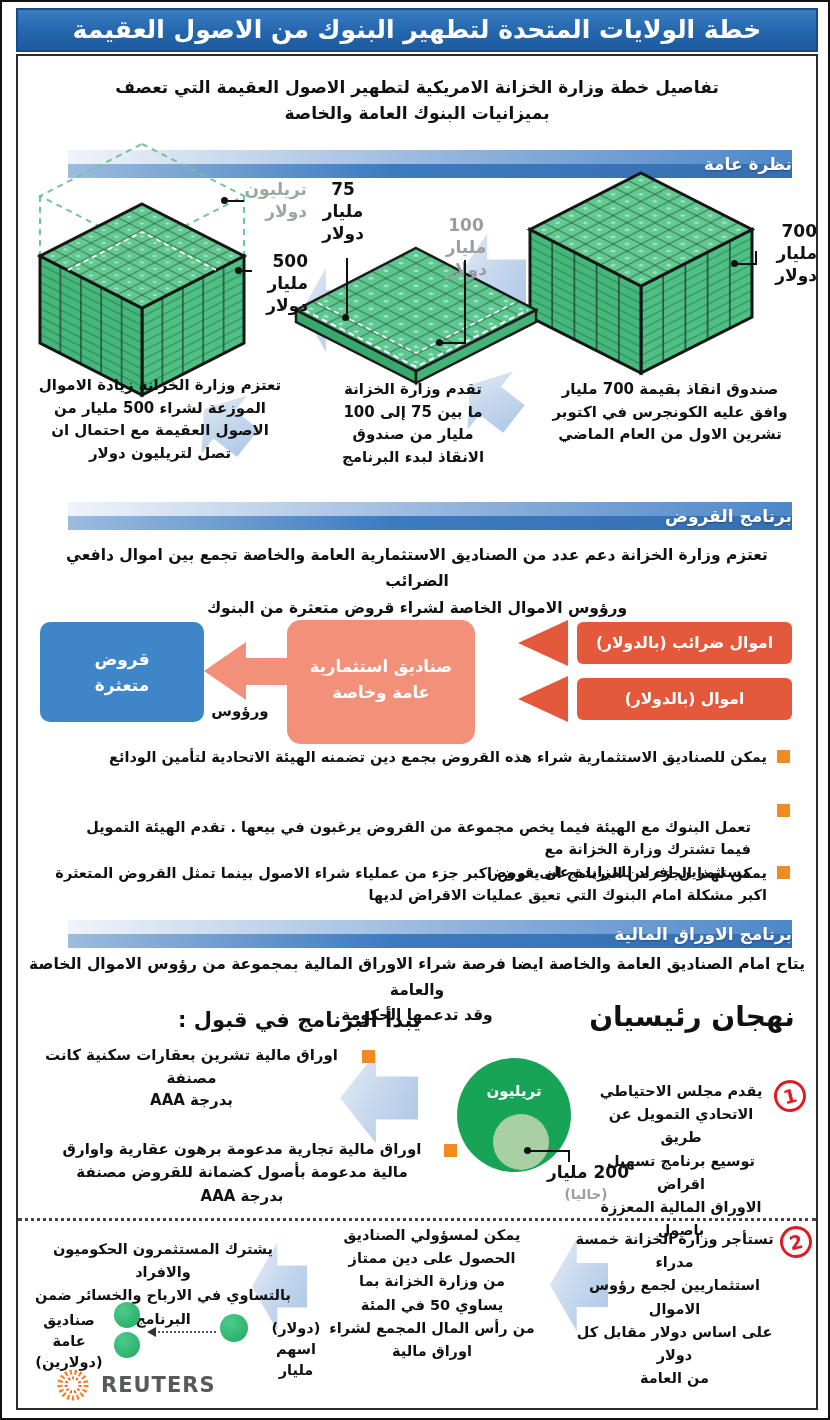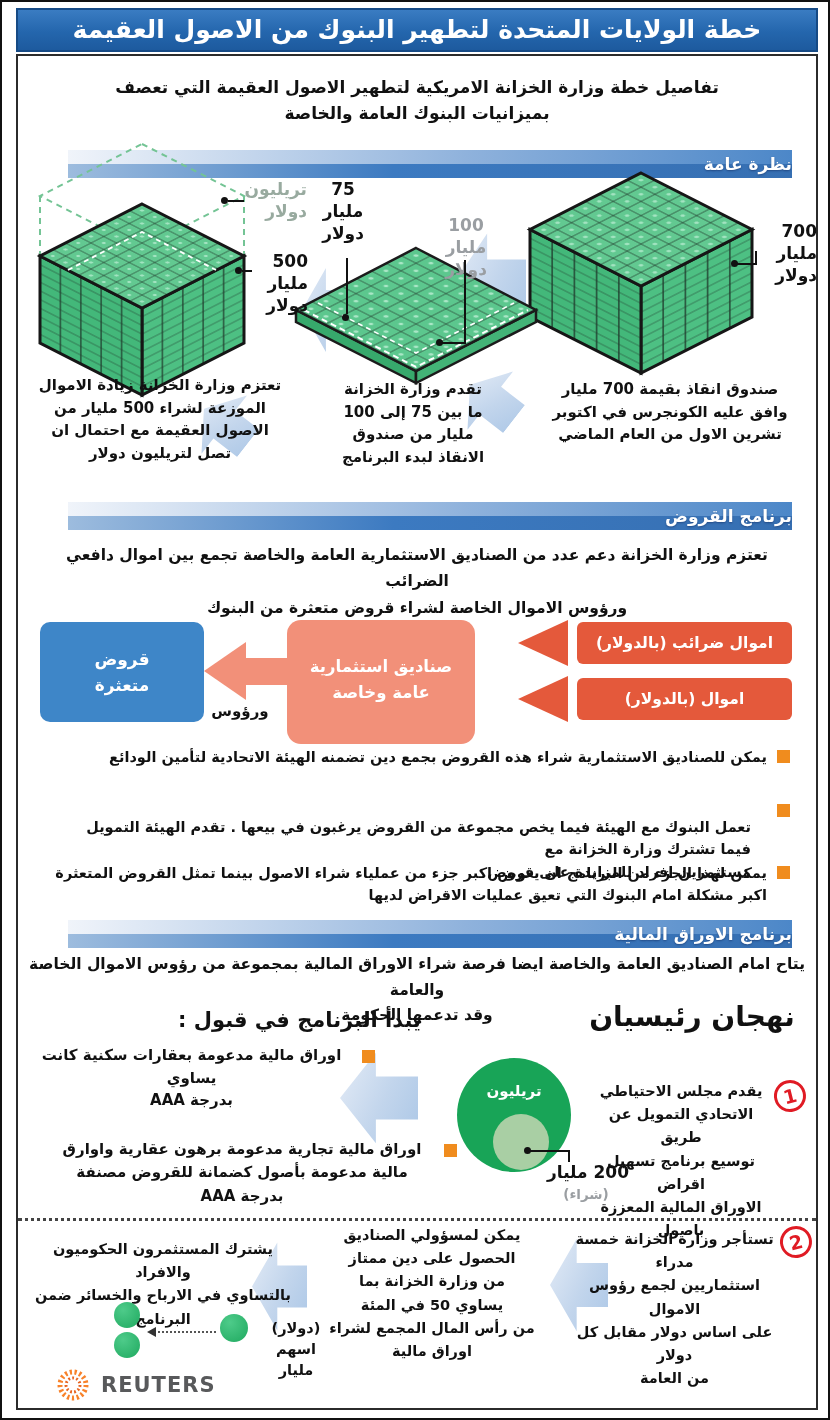--- a/index.html
+++ b/index.html
@@ -226,41 +226,41 @@
   </div>
 
   <div class="abs ar pre ctr b" style="left:22px;top:950px;width:786px;font-size:15.5px;line-height:1.65;">يتاح امام الصناديق العامة والخاصة ايضا فرصة شراء الاوراق المالية بمجموعة من رؤوس الاموال الخاصة والعامة
 وقد تدعمها الحكومة</div>
 
   <div class="abs ar b" style="left:575px;top:998px;width:230px;font-size:28px;text-align:center;z-index:2;">نهجان رئيسيان</div>
 
   <div class="abs ar b" style="left:140px;top:1006px;width:315px;font-size:21px;text-align:center;z-index:2;">يبدأ البرنامج في قبول :</div>
 
   <div class="abs sq-abs" style="left:360px;top:1048px;"></div>
-  <div class="abs ar pre ctr b" style="left:22px;top:1042px;width:335px;font-size:15px;line-height:1.5;z-index:2;">اوراق مالية مدعومة بعقارات سكنية كانت يساوي
+  <div class="abs ar pre ctr b" style="left:22px;top:1042px;width:335px;font-size:15px;line-height:1.5;z-index:2;">اوراق مالية تشرين بعقارات سكنية كانت مصنفة
 بدرجة AAA</div>
 
   <div class="abs barrow" style="left:338px;top:1042px;width:78px;height:108px;"></div>
 
   <div class="abs rnum" style="left:772px;top:1078px;">1</div>
   <div class="abs ar pre approach-text" style="left:590px;top:1078px;width:178px;">يقدم مجلس الاحتياطي
 الاتحادي التمويل عن طريق
 توسيع  برنامج تسهيل  اقراض
 الاوراق المالية المعززة
 باصول</div>
 
   <div class="abs bigcircle" style="left:455px;top:1056px;">
     <div class="circle-label ar">تريليون</div>
     <div class="innercircle"></div>
   </div>
   <div class="abs cdot" style="left:522px;top:1145px;"></div>
   <div class="abs hline" style="left:528px;top:1148px;width:40px;"></div>
   <div class="abs vline" style="left:566px;top:1148px;height:12px;"></div>
   <div class="abs ar b ctr" style="left:545px;top:1160px;width:82px;font-size:17px;z-index:3;">200 مليار</div>
-  <div class="abs ar b ctr gray" style="left:552px;top:1184px;width:64px;font-size:13.5px;z-index:3;">(شراء)</div>
+  <div class="abs ar b ctr gray" style="left:552px;top:1184px;width:64px;font-size:13.5px;z-index:3;">(حاليا)</div>
 
   <div class="abs sq-abs" style="left:442px;top:1142px;"></div>
   <div class="abs ar pre ctr b" style="left:26px;top:1136px;width:428px;font-size:15px;line-height:1.55;z-index:2;">اوراق مالية تجارية مدعومة برهون عقارية واوارق
 مالية مدعومة بأصول كضمانة للقروض مصنفة
 بدرجة AAA</div>
 
   <div class="abs dotsep" style="left:16px;top:1216px;width:798px;"></div>
 
   <div class="abs rnum" style="left:778px;top:1224px;">2</div>
   <div class="abs ar pre approach-text" style="left:565px;top:1226px;width:215px;">تستأجر وزارة الخزانة خمسة مدراء
@@ -273,20 +273,24 @@
 الحصول على دين ممتاز
 من وزارة الخزانة بما
 يساوي 50 في المئة
 من رأس المال المجمع لشراء
 اوراق مالية</div>
   <div class="abs barrow" style="left:250px;top:1232px;width:55px;height:105px;"></div>
   <div class="abs ar pre approach-text" style="left:26px;top:1236px;width:270px;">يشترك المستثمرون الحكوميون والافراد
 بالتساوي في الارباح والخسائر  ضمن
 البرنامج</div>
 
+  <div class="abs ar ctr b" style="left:24px;top:1308px;width:86px;font-size:14.5px;line-height:1.45;z-index:3;">
+    <div>صناديق عامة</div>
+    <div>(دولارين)</div>
+  </div>
   <div class="abs gdot" style="left:112px;top:1300px;width:26px;height:26px;"></div>
   <div class="abs gdot" style="left:112px;top:1330px;width:26px;height:26px;"></div>
   <div class="dotarrow" style="left:148px;top:1329px;width:66px;"></div>
   <div class="abs gdot" style="left:218px;top:1312px;width:28px;height:28px;"></div>
   <div class="abs ar ctr b" style="left:252px;top:1316px;width:84px;font-size:14.5px;line-height:1.45;z-index:3;">
     <div>(دولار) اسهم</div>
     <div>مليار</div>
   </div>
 
   <div class="abs reuters" style="left:52px;top:1364px;">

